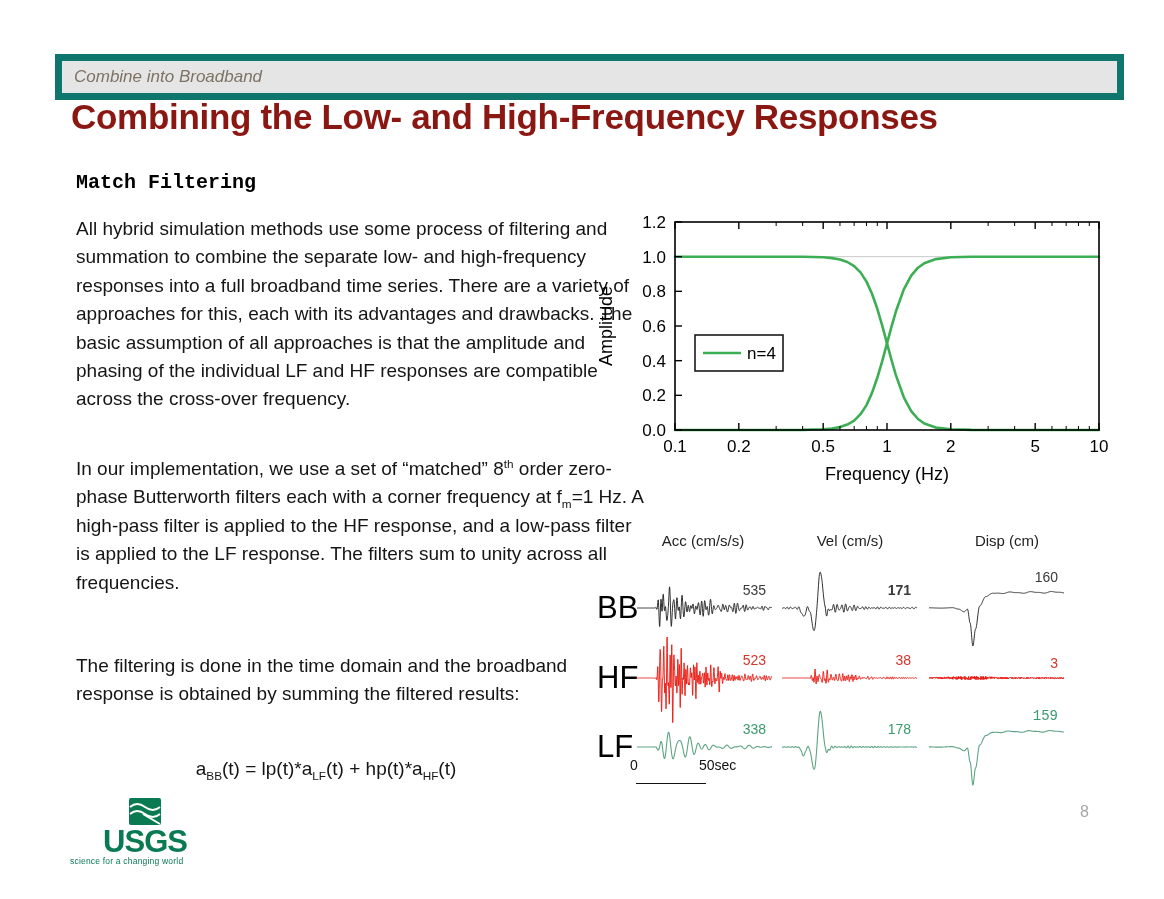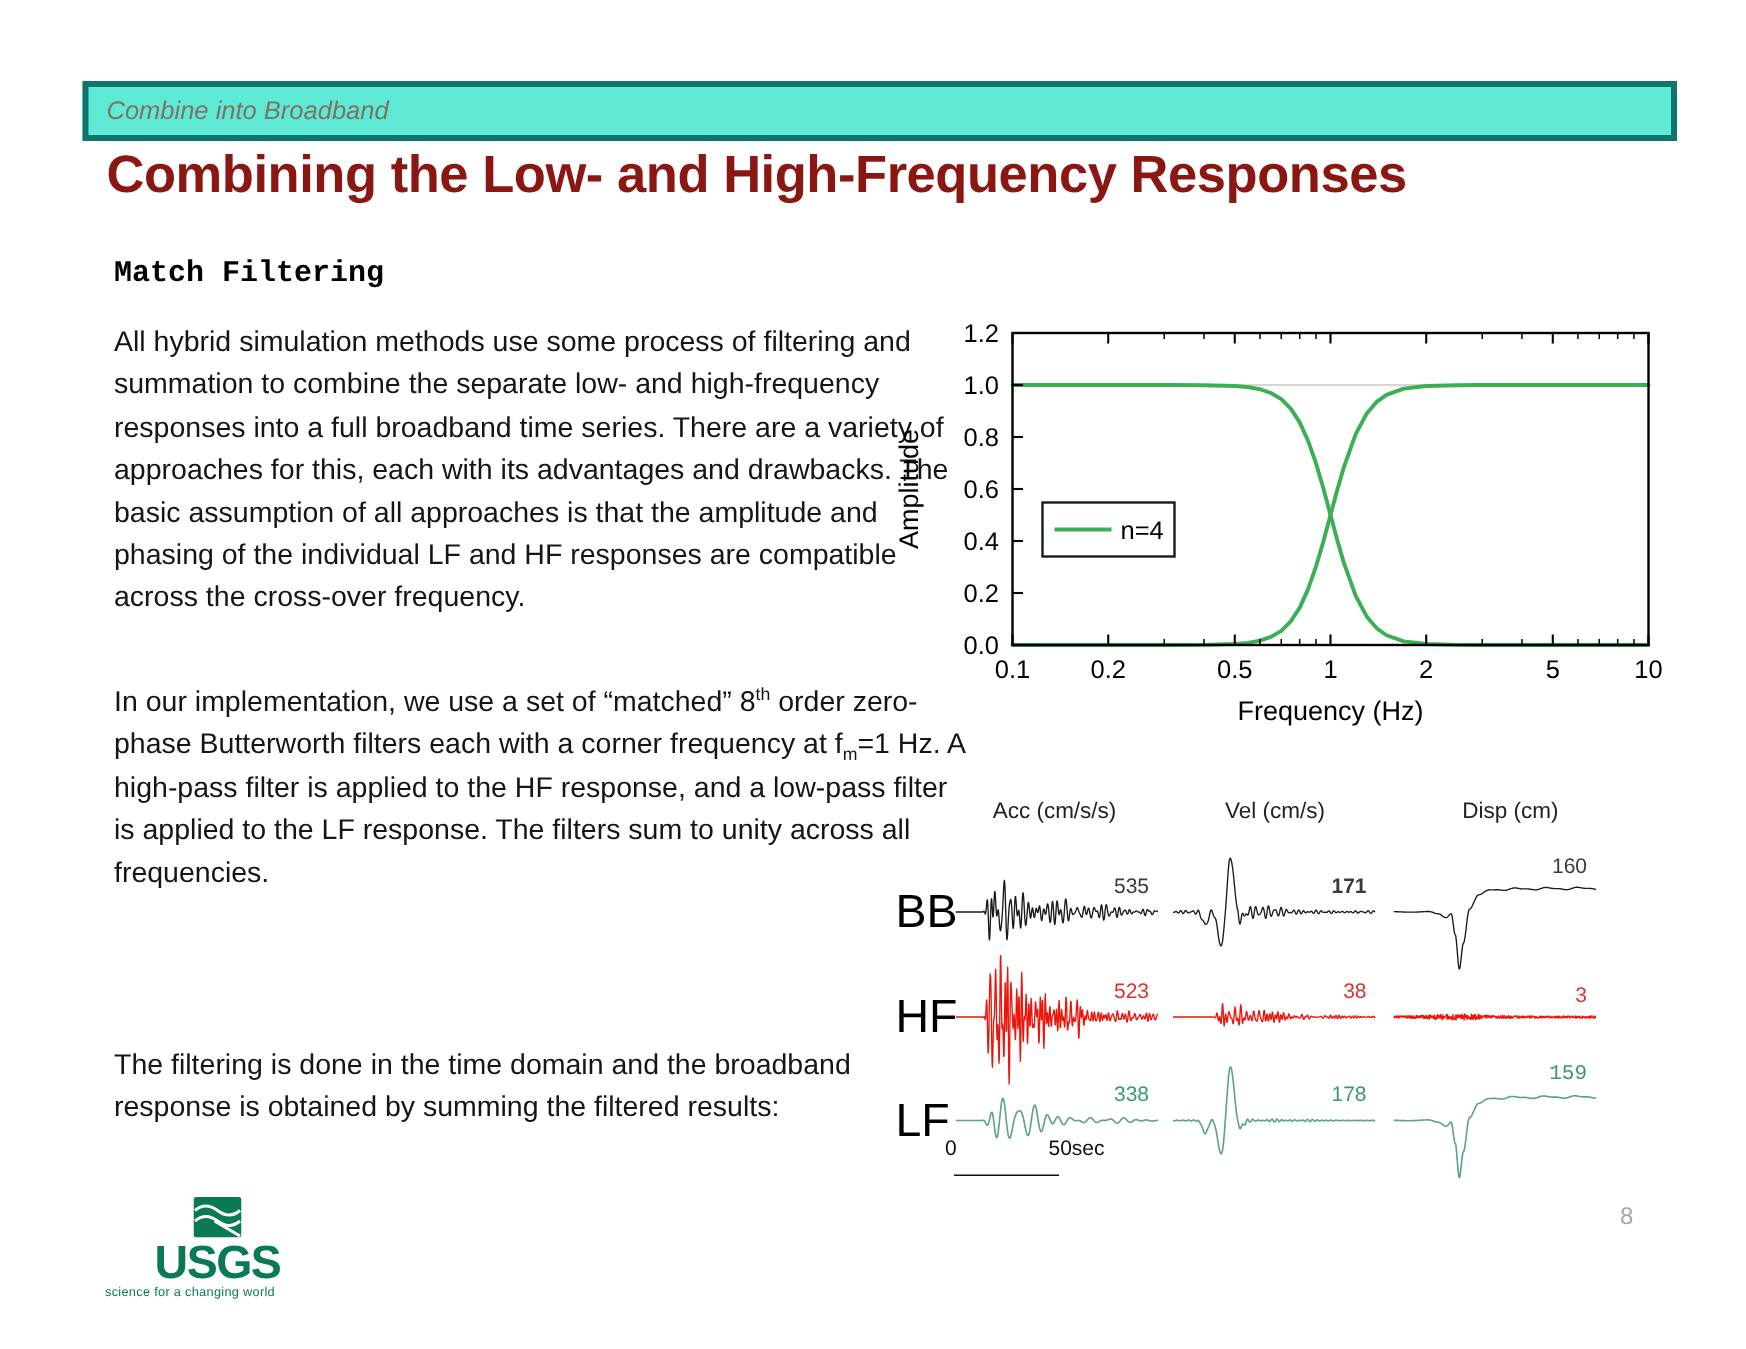--- a/index.html
+++ b/index.html
@@ -1,31 +1,31 @@
 <!DOCTYPE html>
 <html><head>
 <meta charset="utf-8">
 <style>
   html,body{margin:0;padding:0;background:#fff;}
   .slide{position:relative;width:1164px;height:899px;background:#ffffff;
          font-family:"Liberation Sans",sans-serif;color:#151515;overflow:hidden;}
 
   .tab{position:absolute;left:55px;top:54px;width:1043px;height:32px;
-       background:#5eead4;border:4px solid #0f766e;display:flex;align-items:center;
+       background:#e5e5e5;border:7px solid #0f766e;display:flex;align-items:center;
        padding-left:12px;font-style:italic;font-size:17px;color:#7e7264;}
 
   .title{position:absolute;left:71px;top:97px;font-size:35px;font-weight:700;
          color:#8b1712;letter-spacing:-0.3px;white-space:nowrap;}
 
   .heading{position:absolute;left:76px;top:171px;font-size:20px;font-weight:700;color:#000;font-family:Liberation Mono, monospace;}
 
   .para{position:absolute;left:76px;font-size:19px;line-height:28.4px;color:#151515;}
   .p1{top:196px;width:560px;}
   .p2{top:436px;width:572px;}
-  .p3{top:673px;width:560px;margin-top:24px;}
+  .p3{top:628px;width:560px;margin-top:24px;}
 
   sub,sup{font-size:0.62em;line-height:0;}
   .formula-row{position:absolute;left:100px;top:616px;font-size:19px;display:flex;}
   .formula-hp{margin-left:58px;}
   .formula-bb{position:absolute;left:76px;top:758px;width:500px;text-align:center;font-size:19px;}
 
   #filter-chart{position:absolute;left:598px;top:196px;width:540px;height:300px;}
   #filter-chart text{font-family:"Liberation Sans",sans-serif;}
 
   #seis{position:absolute;left:0;top:0;width:1164px;height:899px;pointer-events:none;}
@@ -56,20 +56,21 @@
 
   <div class="heading">Match Filtering</div>
 
   <p class="para p1">All hybrid simulation methods use some process of filtering and summation to combine the separate low- and high-frequency responses into a full broadband time series.  There are a variety of approaches for this, each with its advantages and drawbacks.  The basic assumption of all approaches is that the amplitude and phasing of the individual LF and HF responses are compatible across the cross-over frequency.</p>
 
   <p class="para p2"><span>In our implementation, we use a set of “matched” 8</span><sup>th</sup><span> order zero-phase Butterworth filters each with a corner frequency at f</span><sub>m</sub><span>=1 Hz.  A high-pass filter is applied to the HF response, and a low-pass filter is applied to the LF response.  The filters sum to unity across all frequencies.</span></p>
 
 
   <p class="para p3">The filtering is done in the time domain and the broadband response is obtained by summing the filtered results:</p>
 
+  <div class="formula-bb"><span>a</span><sub>BB</sub><span>(t) = lp(t)*a</span><sub>LF</sub><span>(t) + hp(t)*a</span><sub>HF</sub><span>(t)</span></div>
 
   <svg id="filter-chart" viewBox="0 0 540 300">
       <line x1="77" x2="501" y1="60.66666666666666" y2="60.66666666666666" stroke="#c9c9c9" stroke-width="1"></line>
       <polyline points="77.0,60.7 114.3,60.7 140.8,60.7 178.1,60.7 204.6,60.8 225.2,61.3 234.0,62.1 242.0,63.5 249.3,66.0 256.2,70.1 262.5,76.4 268.5,85.6 274.0,97.8 279.3,112.8 284.3,129.8 289.0,147.3 293.5,164.0 297.8,178.9 305.8,201.3 313.2,215.1 320.0,223.0 326.3,227.5 337.9,231.6 352.8,233.3 373.4,233.9 390.1,234.0 416.6,234.0 437.2,234.0 468.2,234.0 501.0,234.0" fill="none" stroke="#3cae54" stroke-width="2.6" stroke-linejoin="round" stroke-linecap="round"></polyline>
       <polyline points="77.0,234.0 114.3,234.0 140.8,234.0 178.1,234.0 204.6,233.9 225.2,233.3 234.0,232.6 242.0,231.1 249.3,228.6 256.2,224.6 262.5,218.2 268.5,209.1 274.0,196.9 279.3,181.8 284.3,164.9 289.0,147.3 293.5,130.6 297.8,115.8 305.8,93.4 313.2,79.6 320.0,71.7 326.3,67.2 337.9,63.1 352.8,61.3 373.4,60.8 390.1,60.7 416.6,60.7 437.2,60.7 468.2,60.7 501.0,60.7" fill="none" stroke="#3cae54" stroke-width="2.6" stroke-linejoin="round" stroke-linecap="round"></polyline>
       <rect x="77" y="26" width="424" height="208" fill="none" stroke="#000" stroke-width="1.6"></rect>
       <line x1="77" x2="77" y1="234" y2="227" stroke="#000" stroke-width="1.4"></line>
       <line x1="77" x2="77" y1="26" y2="33" stroke="#000" stroke-width="1.4"></line>
       <text x="77" y="256" text-anchor="middle" font-size="17" fill="#000">0.1</text>
       <line x1="140.81835908076403" x2="140.81835908076403" y1="234" y2="227" stroke="#000" stroke-width="1.4"></line>

